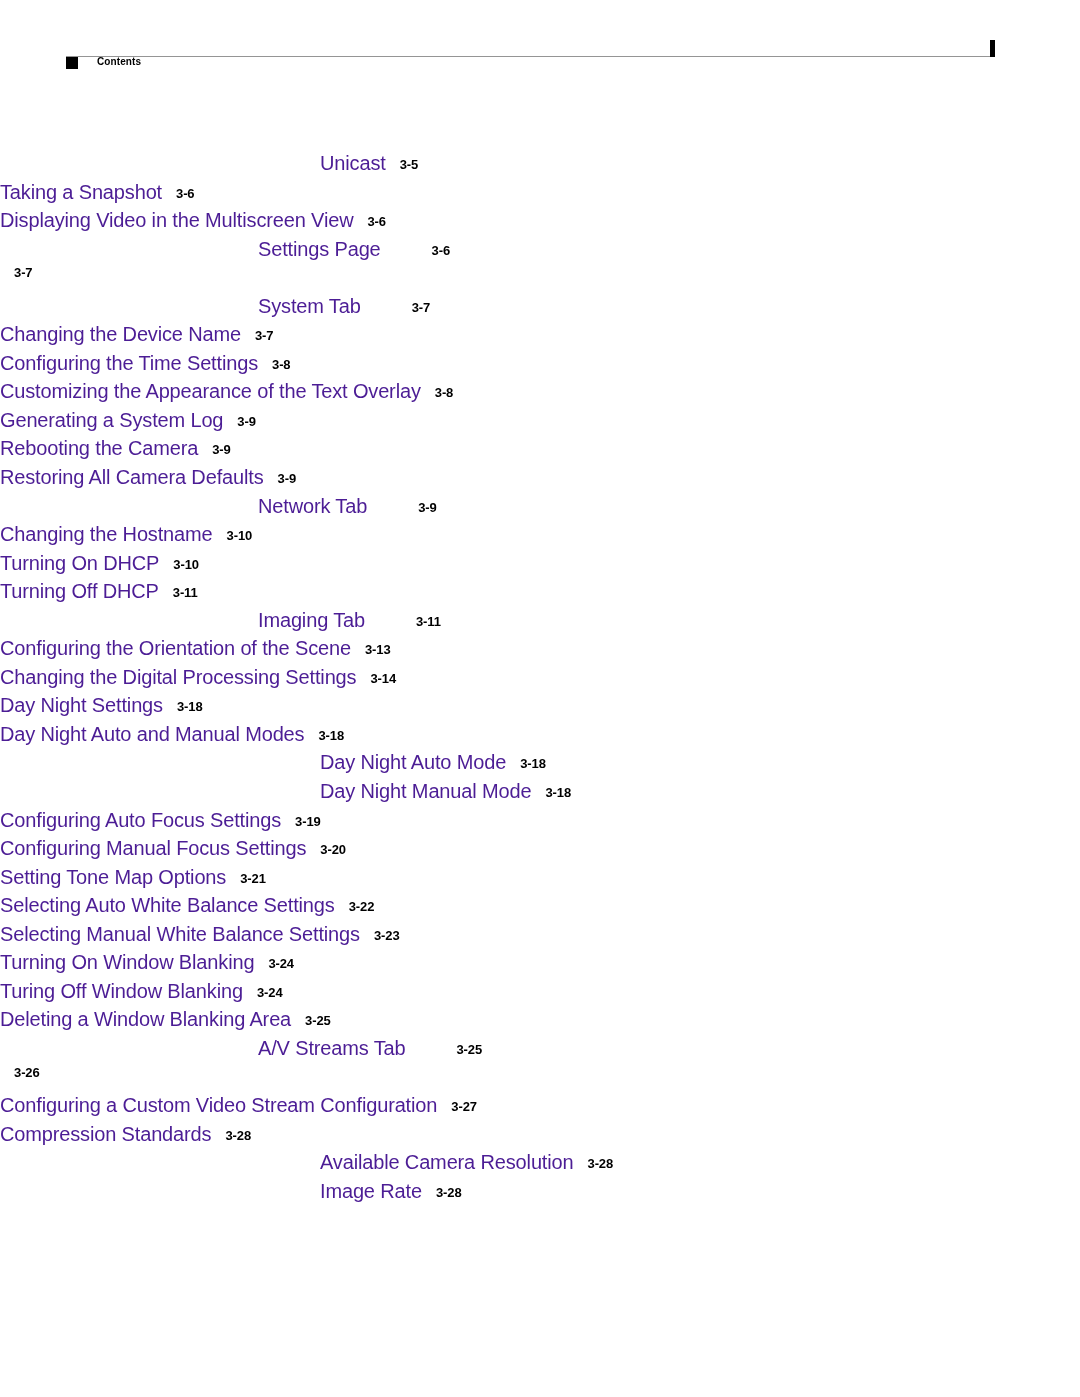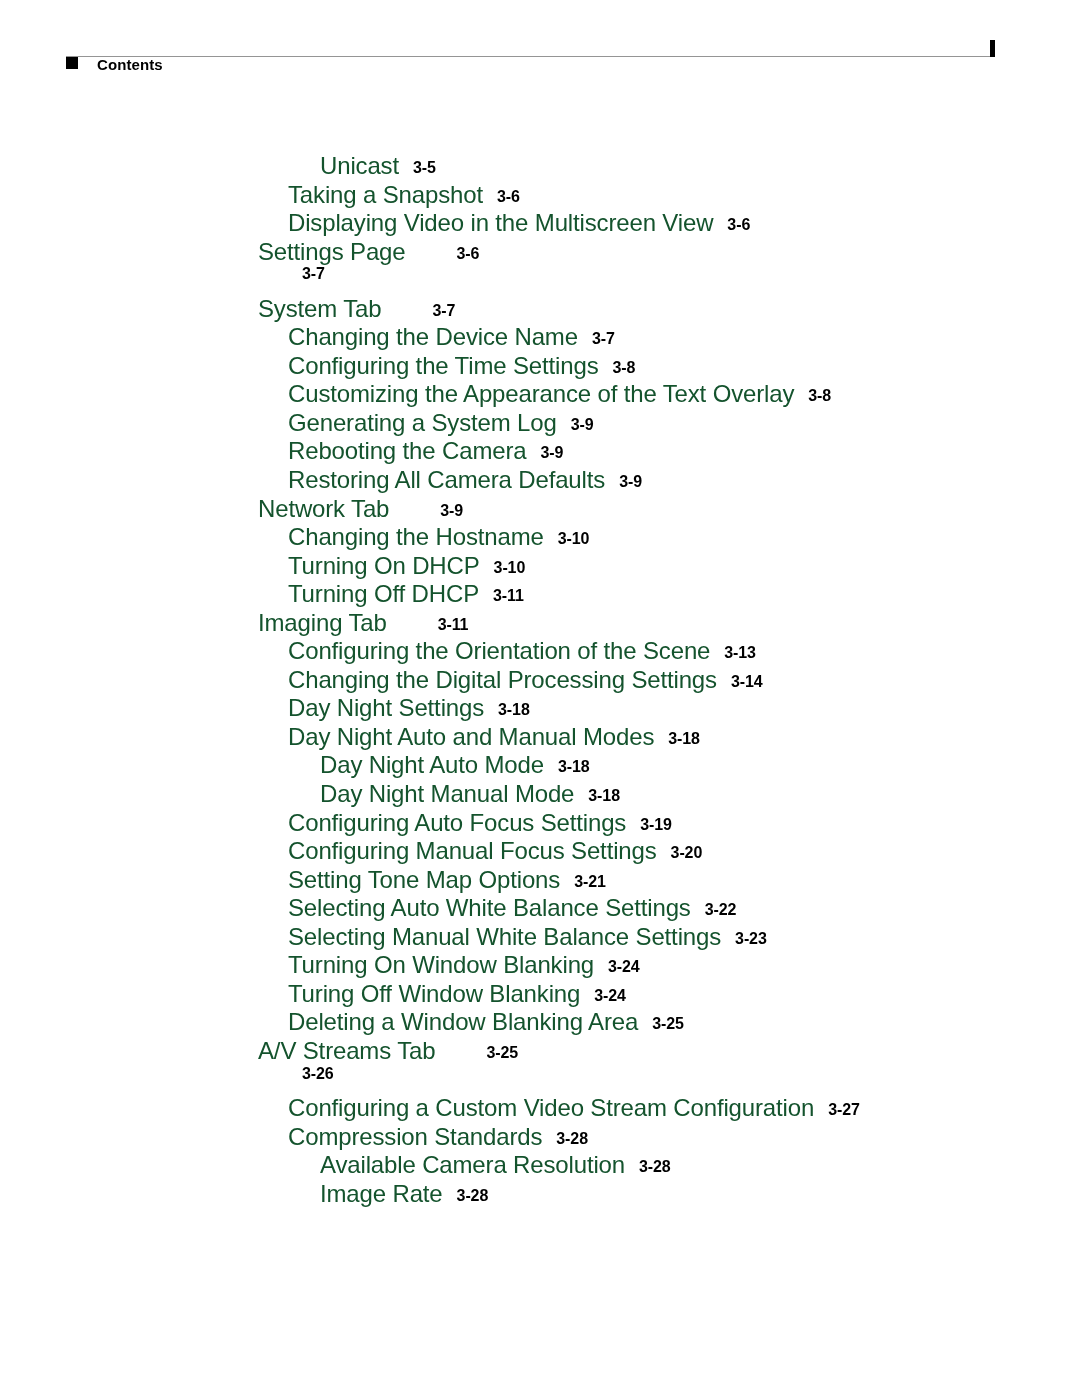--- a/index.html
+++ b/index.html
@@ -44,58 +44,58 @@
     left: 66px;
     top: 57px;
     width: 12px;
     height: 12px;
     background: #000000;
   }
   .header-label {
     position: absolute;
     left: 97px;
     top: 56px;
-    font-size: 15px;
+    font-size: 10px;
     font-weight: bold;
     color: #000000;
     letter-spacing: 0.1px;
     white-space: nowrap;
   }
 
   
   .toc {
     position: absolute;
     left: 0;
     top: 152px;
     width: 1080px;
   }
   .toc-entry {
     height: 28.55px;
     display: flex;
     align-items: baseline;
     white-space: nowrap;
   }
   .toc-title {
-    color: #14532d;
-    font-size: 24px;
+    color: #4c1d95;
+    font-size: 20px;
     font-weight: normal;
     letter-spacing: -0.15px;
   }
   .toc-page {
     color: #000000;
-    font-size: 16px;
+    font-size: 13px;
     font-weight: bold;
     letter-spacing: -0.1px;
     margin-left: 14px;
     position: relative;
     top: -1px;
   }
   
   .lvl1 { padding-left: 258px; gap: 37px; }
-  .lvl2 { padding-left: 288px; }
+  .lvl2 { }
   .lvl3 { padding-left: 320px; }
 
   
   .page-footer {
     position: absolute;
     left: 0;
     top: 1300px;
     width: 1080px;
     height: 97px;
   }

